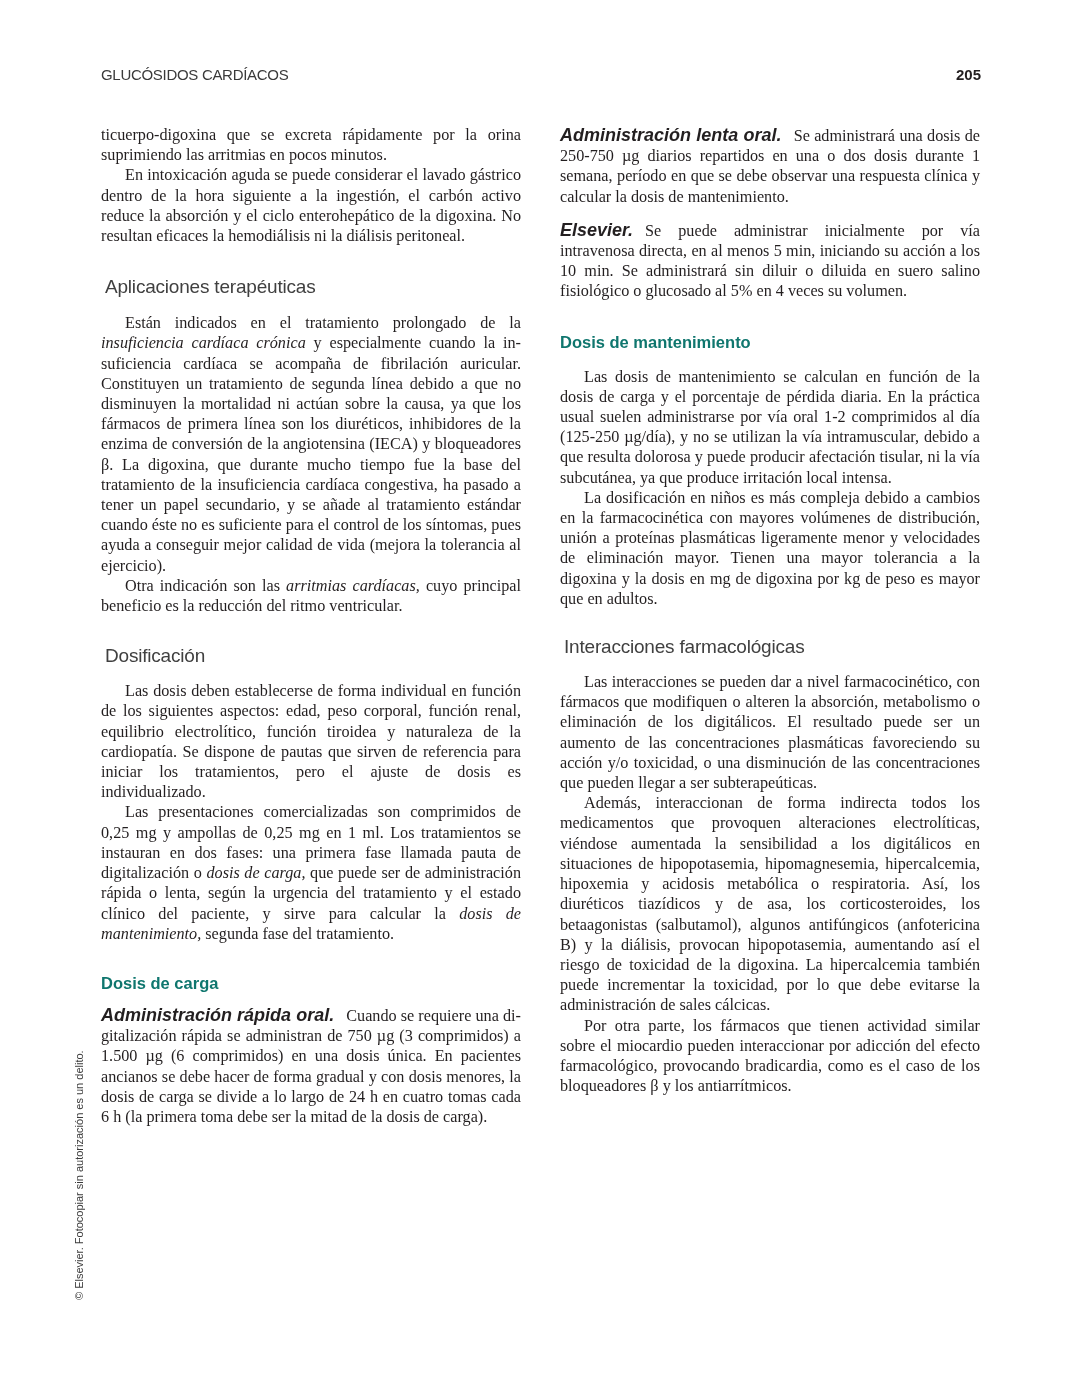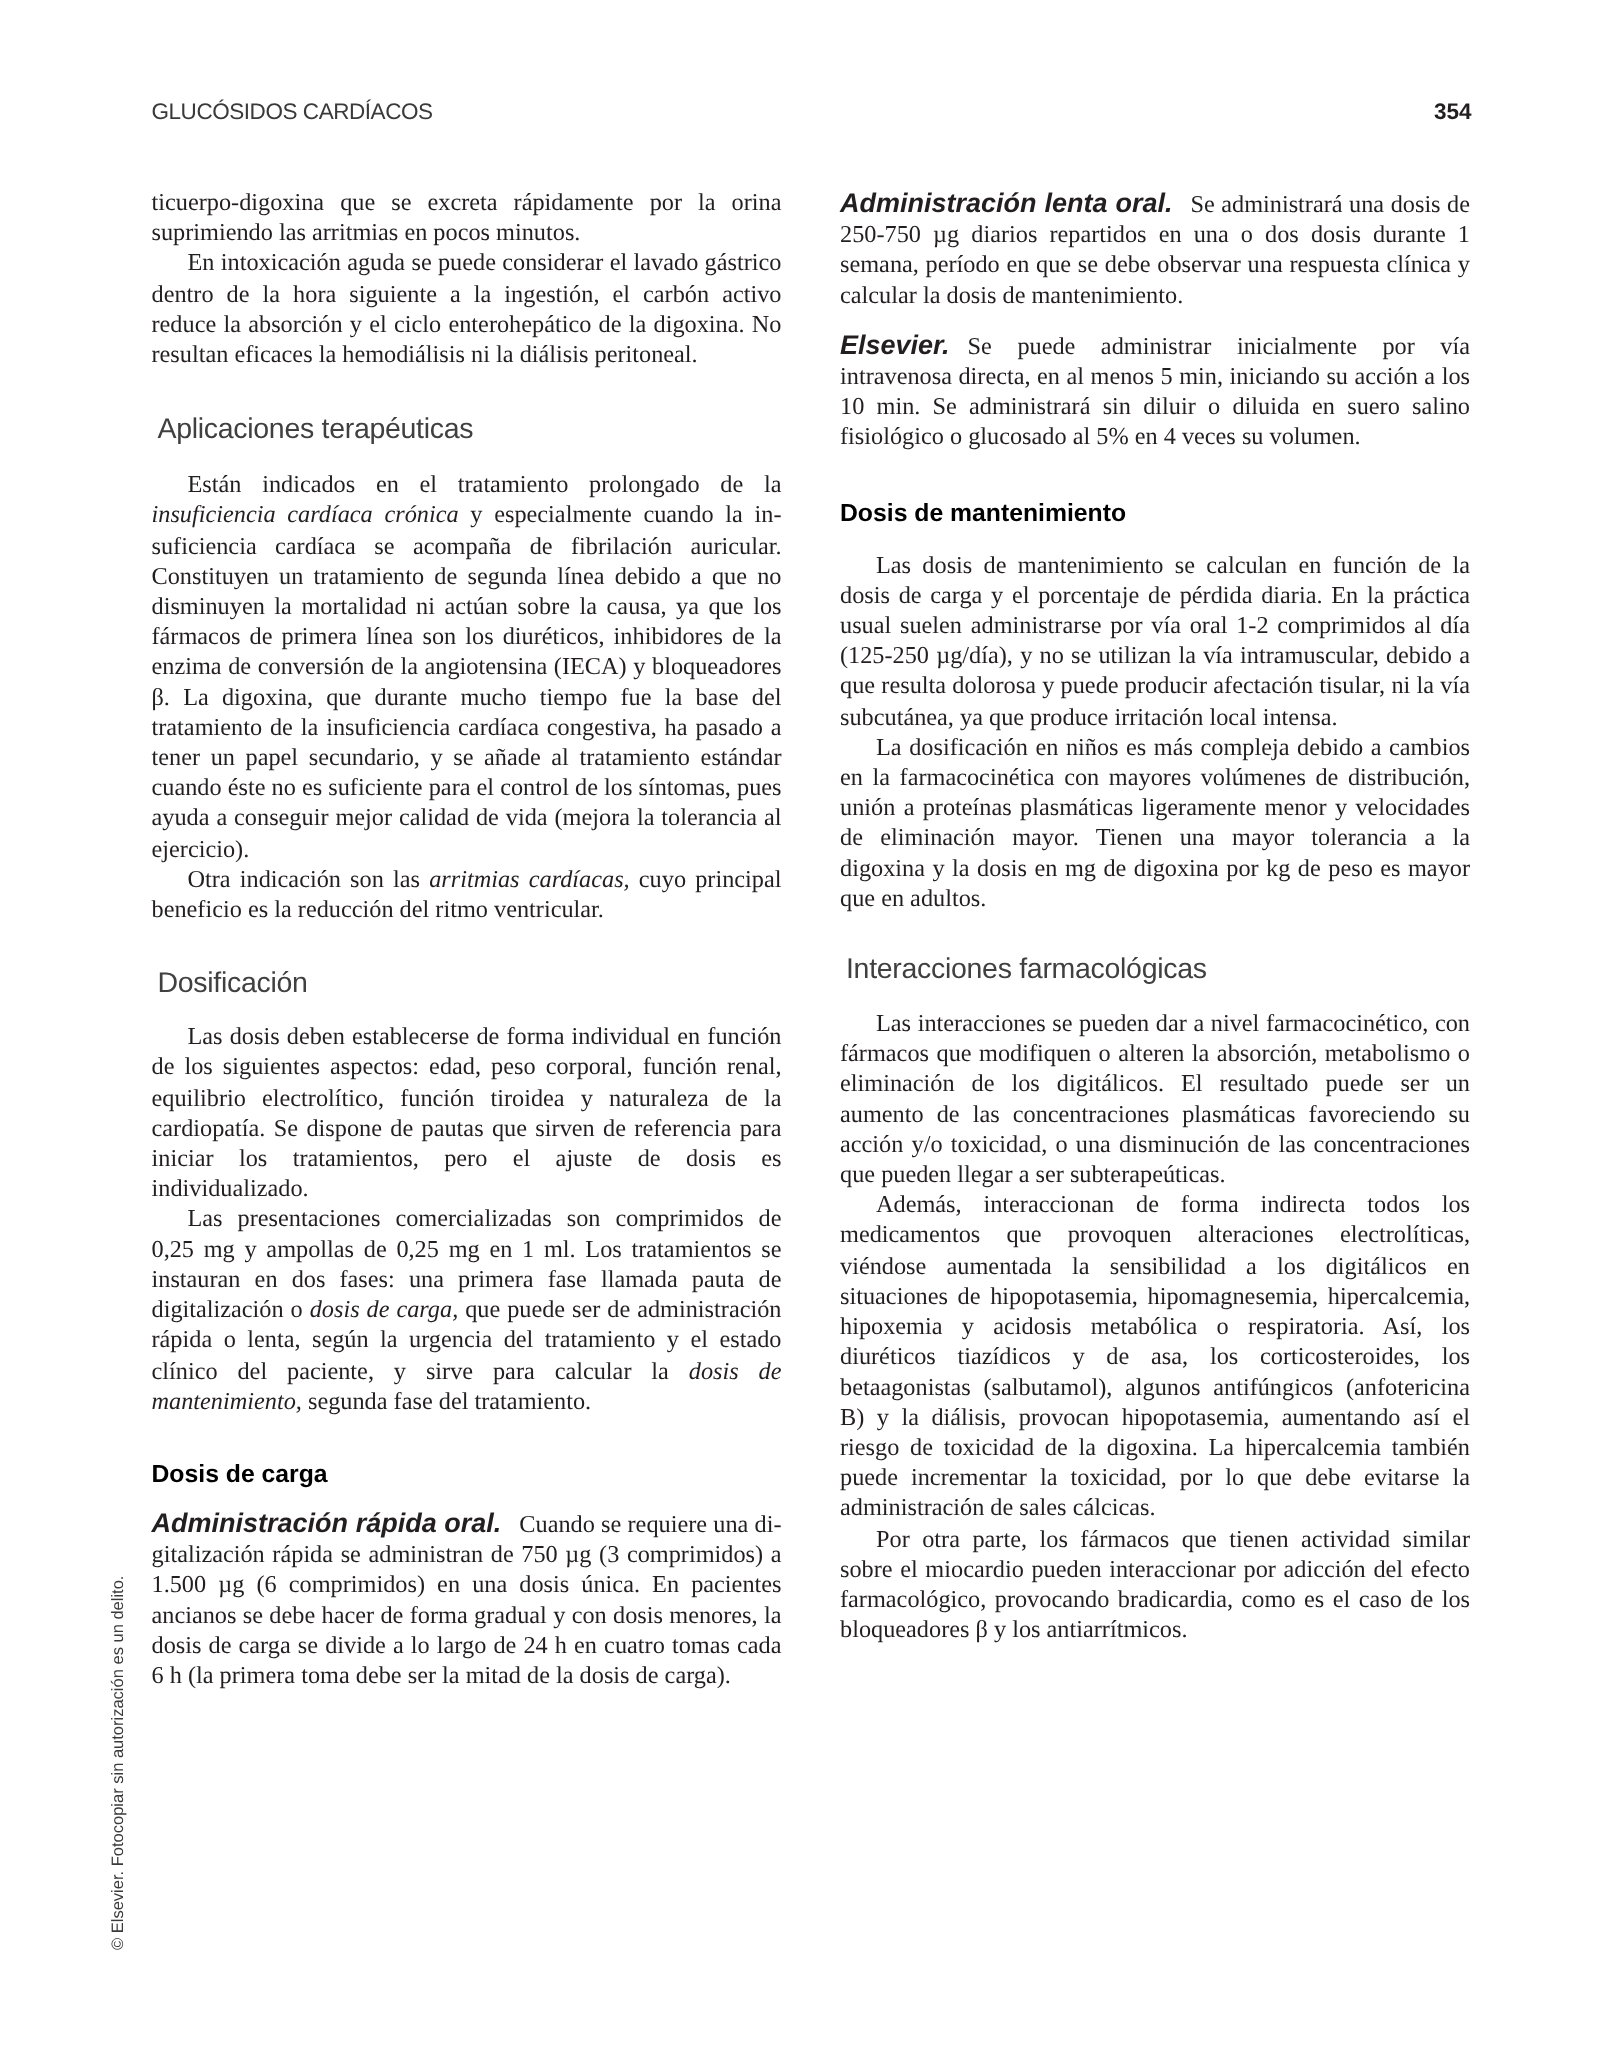--- a/index.html
+++ b/index.html
@@ -6,31 +6,31 @@
   body { width: 1080px; height: 1380px; position: relative; overflow: hidden; color: #231f20; }
   .running-head { position: absolute; top: 66px; left: 101px; width: 880px; height: 24px; }
   .rh-title { position: absolute; left: 0; top: 0; font-family: "Liberation Sans", sans-serif; font-size: 15px; color: #3a3a3a; letter-spacing: -0.3px; }
   .rh-page { position: absolute; right: 0; top: 0; font-family: "Liberation Sans", sans-serif; font-weight: bold; font-size: 15px; color: #231f20; }
   .col { position: absolute; top: 125px; width: 420px; font-family: "Liberation Serif", serif; font-size: 16.2px; line-height: 20.2px; text-align: justify; hyphens: manual; }
   .col-left { left: 101px; }
   .col-right { left: 560px; }
   p { margin: 0; }
   p.ind { text-indent: 24px; }
   h2.sec { font-family: "Liberation Sans", sans-serif; font-weight: normal; font-size: 19px; line-height: 24px; margin: 4px; color: #404040; letter-spacing: -0.2px; }
-  h3.sub { font-family: "Liberation Sans", sans-serif; font-weight: bold; font-size: 16.5px; line-height: 22px; margin: 0; color: #000000; }
+  h3.sub { font-family: "Liberation Sans", sans-serif; font-weight: bold; font-size: 16.5px; line-height: 22px; margin: 0; color: #0f766e; }
   .runin { font-family: "Liberation Sans", sans-serif; font-weight: bold; font-style: italic; font-size: 18px; color: #231f20; margin-right: 12px; }
   i { font-style: italic; }
   .copyright { position: absolute; left: 73px; top: 1300px; transform-origin: 0 0; transform: rotate(-90deg); font-family: "Liberation Sans", sans-serif; font-size: 11px; white-space: nowrap; color: #3a3a3a; }
 </style>
 </head>
 <body>
 
 <div class="running-head">
   <span class="rh-title">GLUCÓSIDOS CARDÍACOS</span>
-  <span class="rh-page">354</span>
+  <span class="rh-page">205</span>
 </div>
 
 <div class="col col-left">
   <p>ticuerpo-digoxina que se excreta rápidamente por la ori­na suprimiendo las arritmias en pocos minutos.</p>
   <p class="ind">En intoxicación aguda se puede considerar el lavado gástrico dentro de la hora siguiente a la ingestión, el car­bón activo reduce la absorción y el ciclo enterohepático de la digoxina. No resultan eficaces la hemodiálisis ni la diálisis peritoneal.</p>
 
   <h2 class="sec" style="margin-top:29px;margin-bottom:14px;">Aplicaciones terapéuticas</h2>
   <p class="ind"><span>Están indicados en el tratamiento prolongado de la </span><i>insuficiencia cardíaca crónica</i><span> y especialmente cuando la in­suficiencia cardíaca se acompaña de fibrilación auricular. Constituyen un tratamiento de segunda línea debido a que no disminuyen la mortalidad ni actúan sobre la cau­sa, ya que los fármacos de primera línea son los diuréti­cos, inhibidores de la enzima de conversión de la angio­tensina (IECA) y bloqueadores β. La digoxina, que du­rante mucho tiempo fue la base del tratamiento de la insuficiencia cardíaca congestiva, ha pasado a tener un papel secundario, y se añade al tratamiento estándar cuando éste no es suficiente para el control de los sínto­mas, pues ayuda a conseguir mejor calidad de vida (mejo­ra la tolerancia al ejercicio).</span></p>
   <p class="ind"><span>Otra indicación son las </span><i>arritmias cardíacas,</i><span> cuyo princi­pal beneficio es la reducción del ritmo ventricular.</span></p>
 

